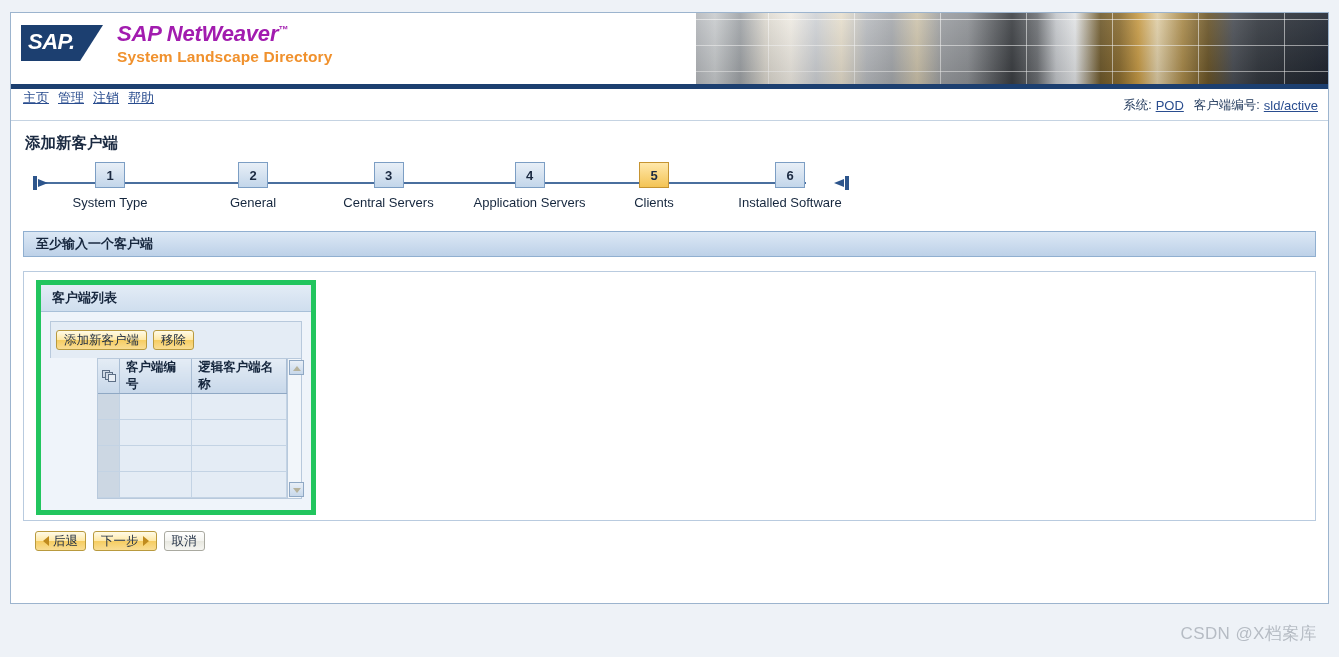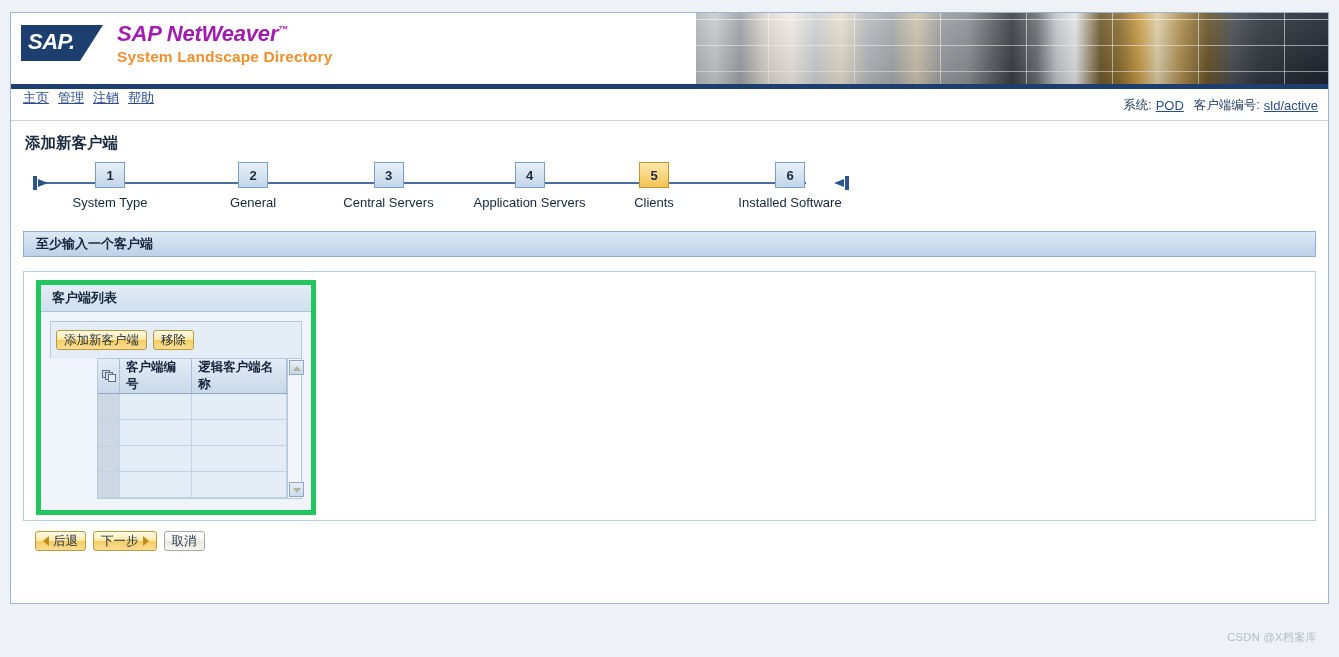--- a/index.html
+++ b/index.html
@@ -323,21 +323,21 @@
   
   .footer-btns {
     display: flex; gap: 7px;
     padding: 10px 0 0 12px;
   }
 
   
   .watermark {
     position: absolute;
     right: 22px; bottom: 12px;
-    font-size: 11px; color: #b6bcc4;
+    font-size: 17px; color: #b6bcc4;
     letter-spacing: 0.4px;
   }
 </style>
 </head>
 <body>
 
 <div id="page">
   <div id="frame">
 
     <div class="masthead">

